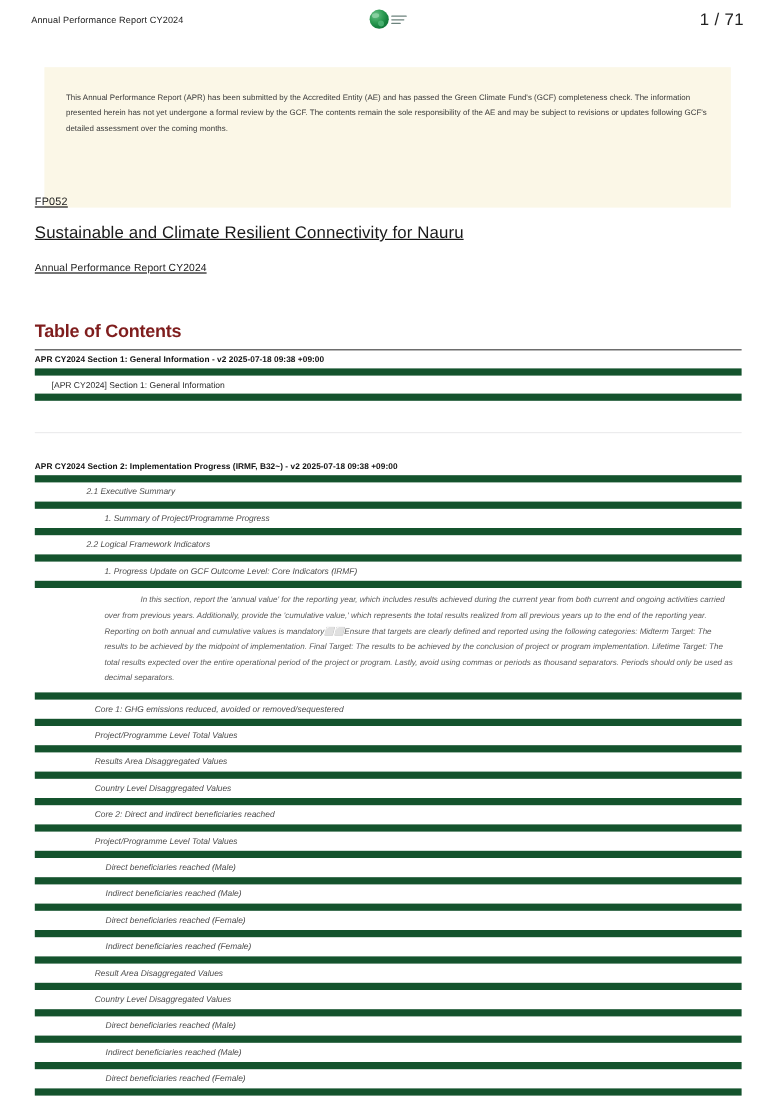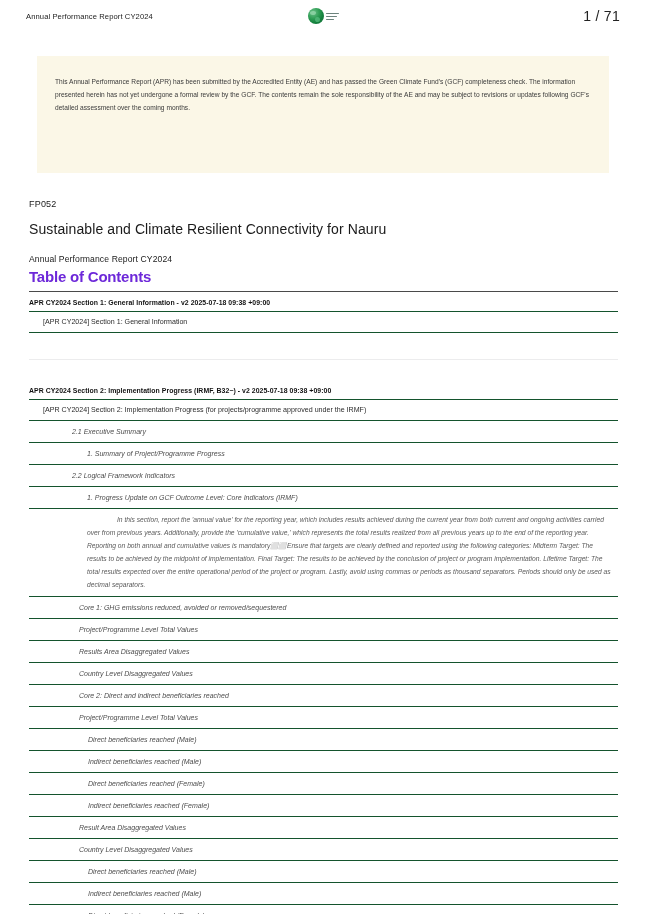--- a/index.html
+++ b/index.html
@@ -114,22 +114,23 @@
     line-height: 1.95;
     color: #3a3a3a;
     text-align: left;
     letter-spacing: .02px;
   }
 
   
   .doc-titles {
     position: absolute;
     left: 29px;
-    top: 199px;
+    top: 163px;
     width: 580px;
+    text-decoration: underline;
   }
   .doc-code {
     font-size: 9px;
     color: #1a1a1a;
     margin-bottom: 12px;
     letter-spacing: .2px;
   }
   .doc-name {
     font-size: 14px;
     color: #1a1a1a;
@@ -145,28 +146,28 @@
   
   .toc {
     position: absolute;
     left: 29px;
     top: 268px;
     width: 589px;
   }
   .toc-heading {
     font-size: 15px;
     font-weight: bold;
-    color: #6d28d9;
+    color: #7f1d1d;
     letter-spacing: -0.2px;
     padding-bottom: 6px;
     border-bottom: 1.3px solid #4a4a4a;
   }
 
   .toc-row {
-    border-bottom: 1px solid #14532d;
+    border-bottom: 6px solid #14532d;
     min-height: 18px;
     display: flex;
     align-items: center;
     box-sizing: border-box;
   }
 
   
   .r-section {
     font-size: 6.9px;
     font-weight: bold;
@@ -259,21 +260,20 @@
 </div>
 
 <div class="toc">
   <div class="toc-heading">Table of Contents</div>
   <div id="toc-rows">
       <div class="toc-row r-section">APR CY2024 Section 1: General Information - v2 2025-07-18 09:38 +09:00</div>
       <div class="toc-row r-doc">[APR CY2024] Section 1: General Information</div>
       <div class="r-spacer"></div>
       <div class="r-spacer-plain"></div>
       <div class="toc-row r-section">APR CY2024 Section 2: Implementation Progress (IRMF, B32~) - v2 2025-07-18 09:38 +09:00</div>
-      <div class="toc-row r-doc">[APR CY2024] Section 2: Implementation Progress (for projects/programme approved under the IRMF)</div>
       <div class="toc-row r-lvl1">2.1 Executive Summary</div>
       <div class="toc-row r-lvl2">1. Summary of Project/Programme Progress</div>
       <div class="toc-row r-lvl1">2.2 Logical Framework Indicators</div>
       <div class="toc-row r-lvl2">1. Progress Update on GCF Outcome Level: Core Indicators (IRMF)</div>
       <div class="toc-row r-note">In this section, report the 'annual value' for the reporting year, which includes results achieved during the current year from both current and ongoing activities carried over from previous years. Additionally, provide the 'cumulative value,' which represents the total results realized from all previous years up to the end of the reporting year. Reporting on both annual and cumulative values is mandatory⬜⬜Ensure that targets are clearly defined and reported using the following categories: Midterm Target: The results to be achieved by the midpoint of implementation. Final Target: The results to be achieved by the conclusion of project or program implementation. Lifetime Target: The total results expected over the entire operational period of the project or program. Lastly, avoid using commas or periods as thousand separators. Periods should only be used as decimal separators.</div>
       <div class="toc-row r-lvl3">Core 1: GHG emissions reduced, avoided or removed/sequestered</div>
       <div class="toc-row r-lvl3">Project/Programme Level Total Values</div>
       <div class="toc-row r-lvl3">Results Area Disaggregated Values</div>
       <div class="toc-row r-lvl3">Country Level Disaggregated Values</div>
       <div class="toc-row r-lvl3">Core 2: Direct and indirect beneficiaries reached</div>

